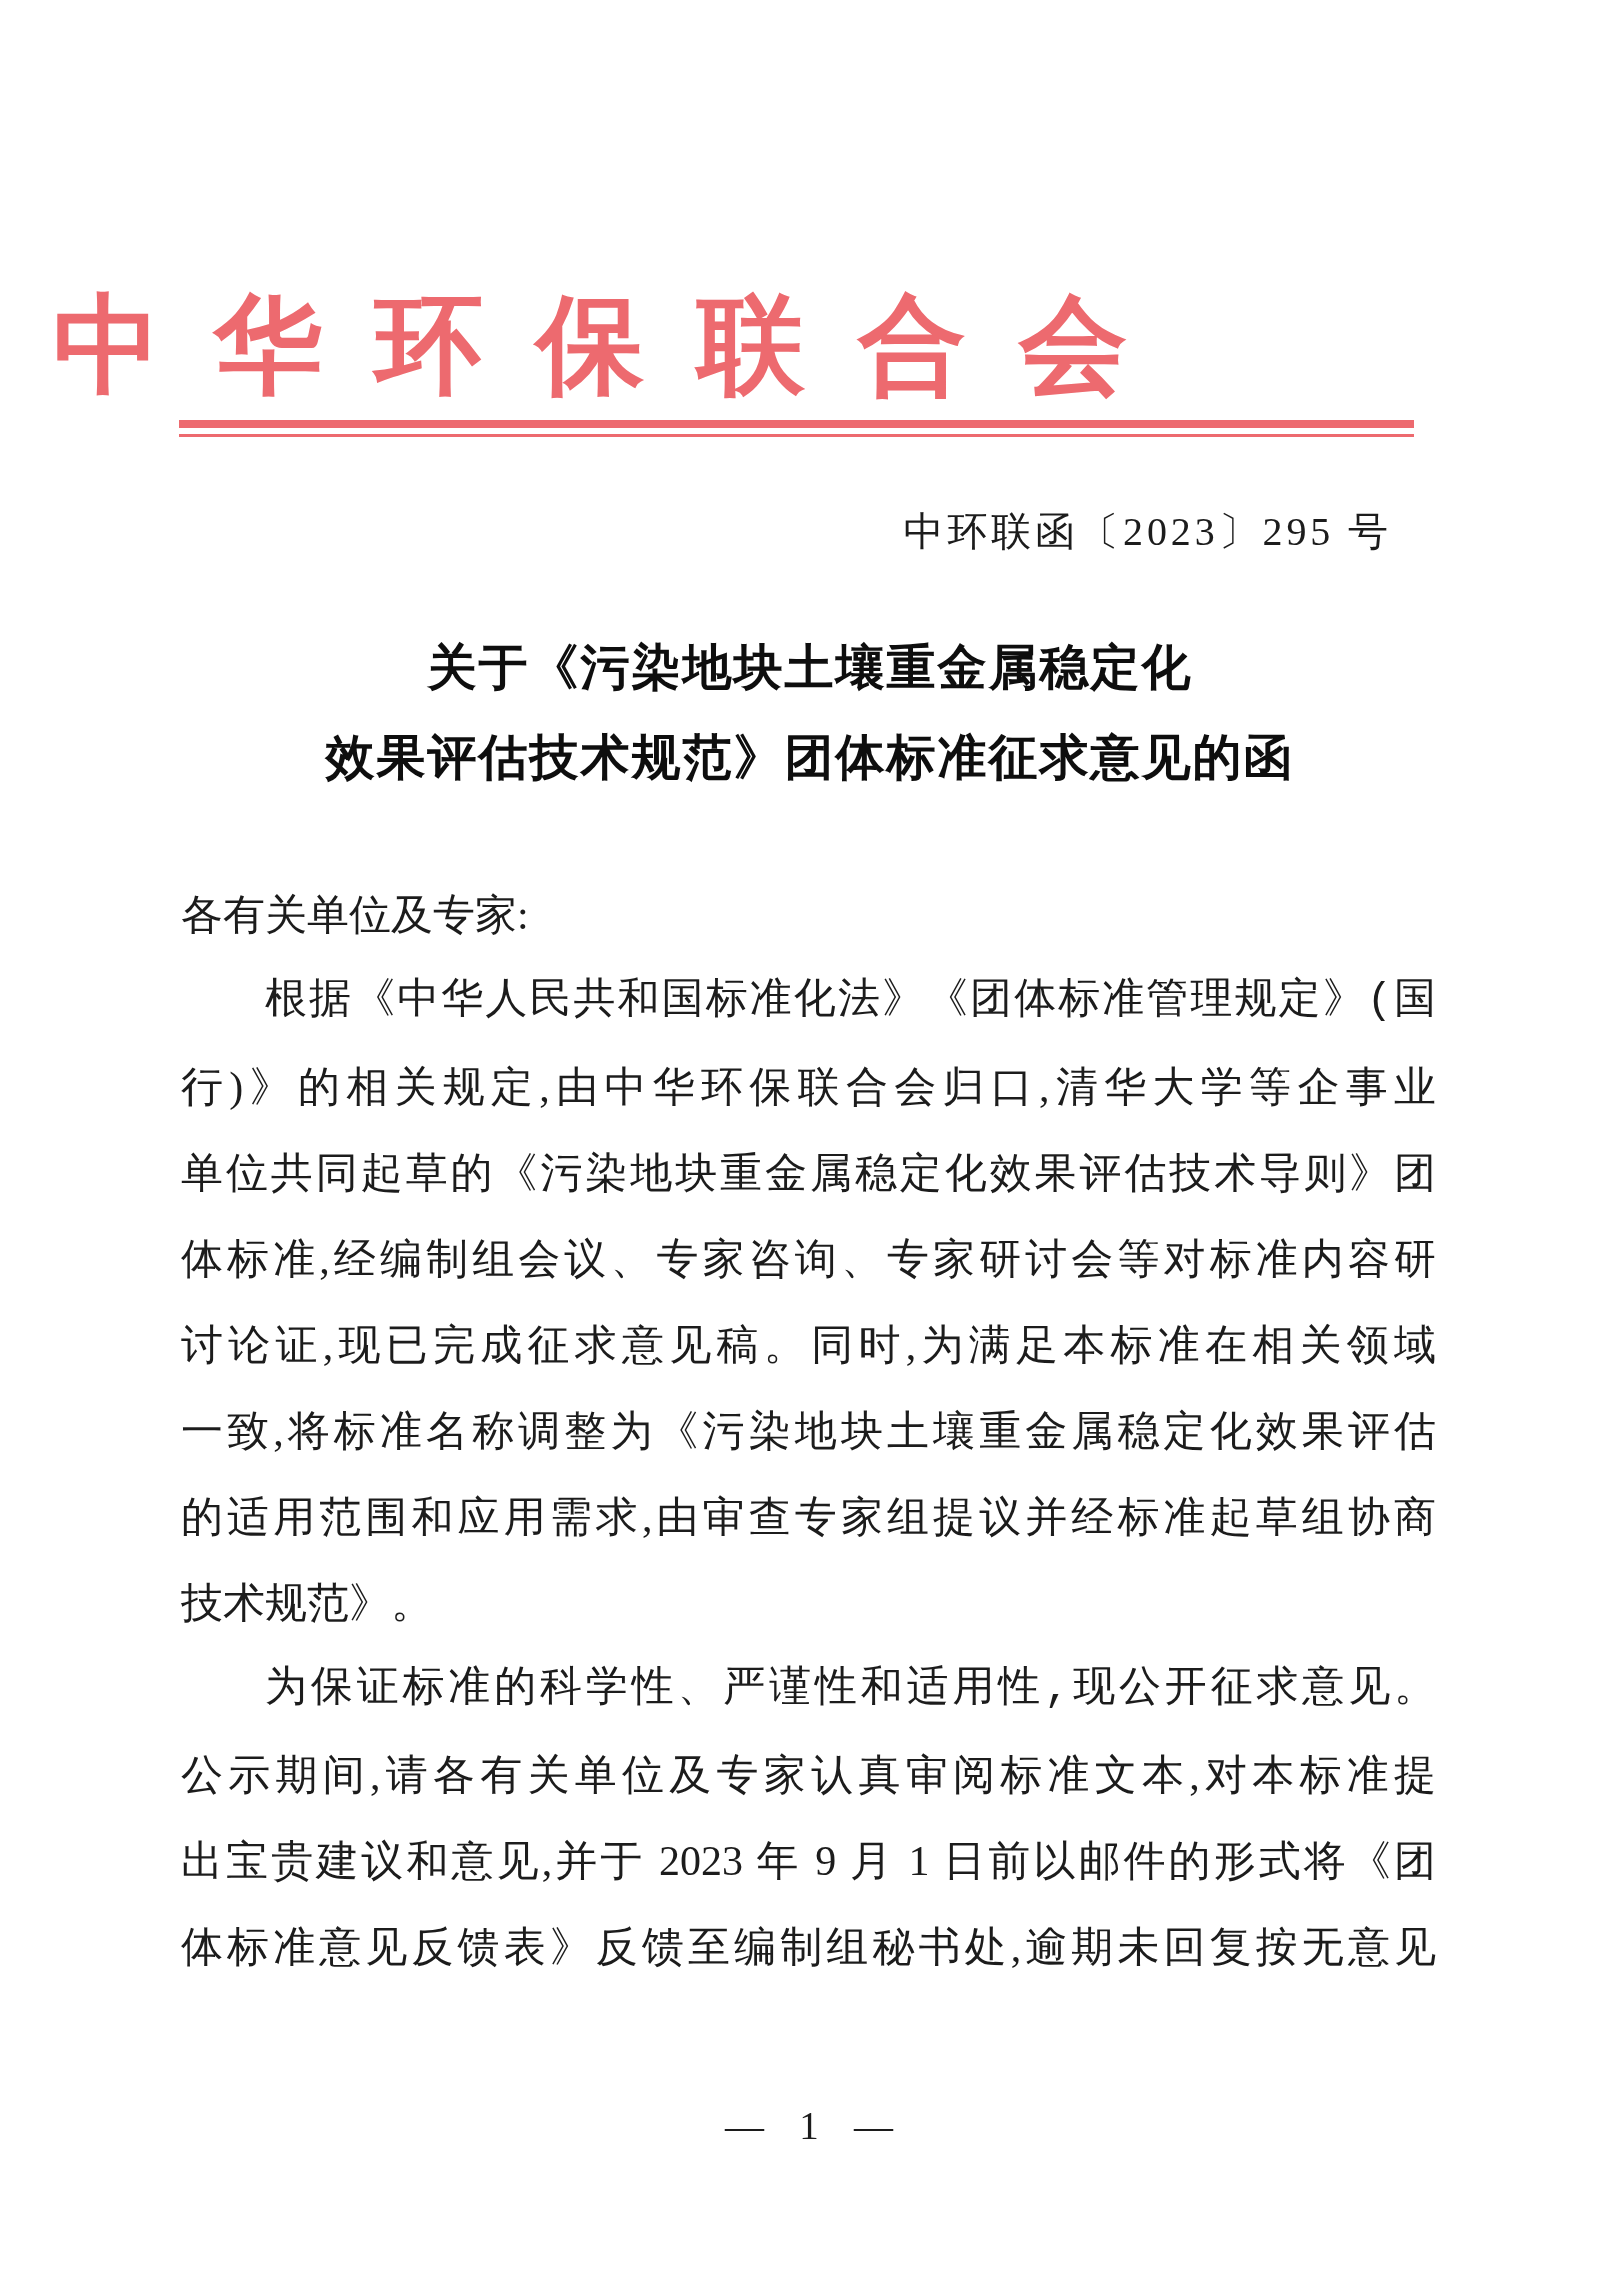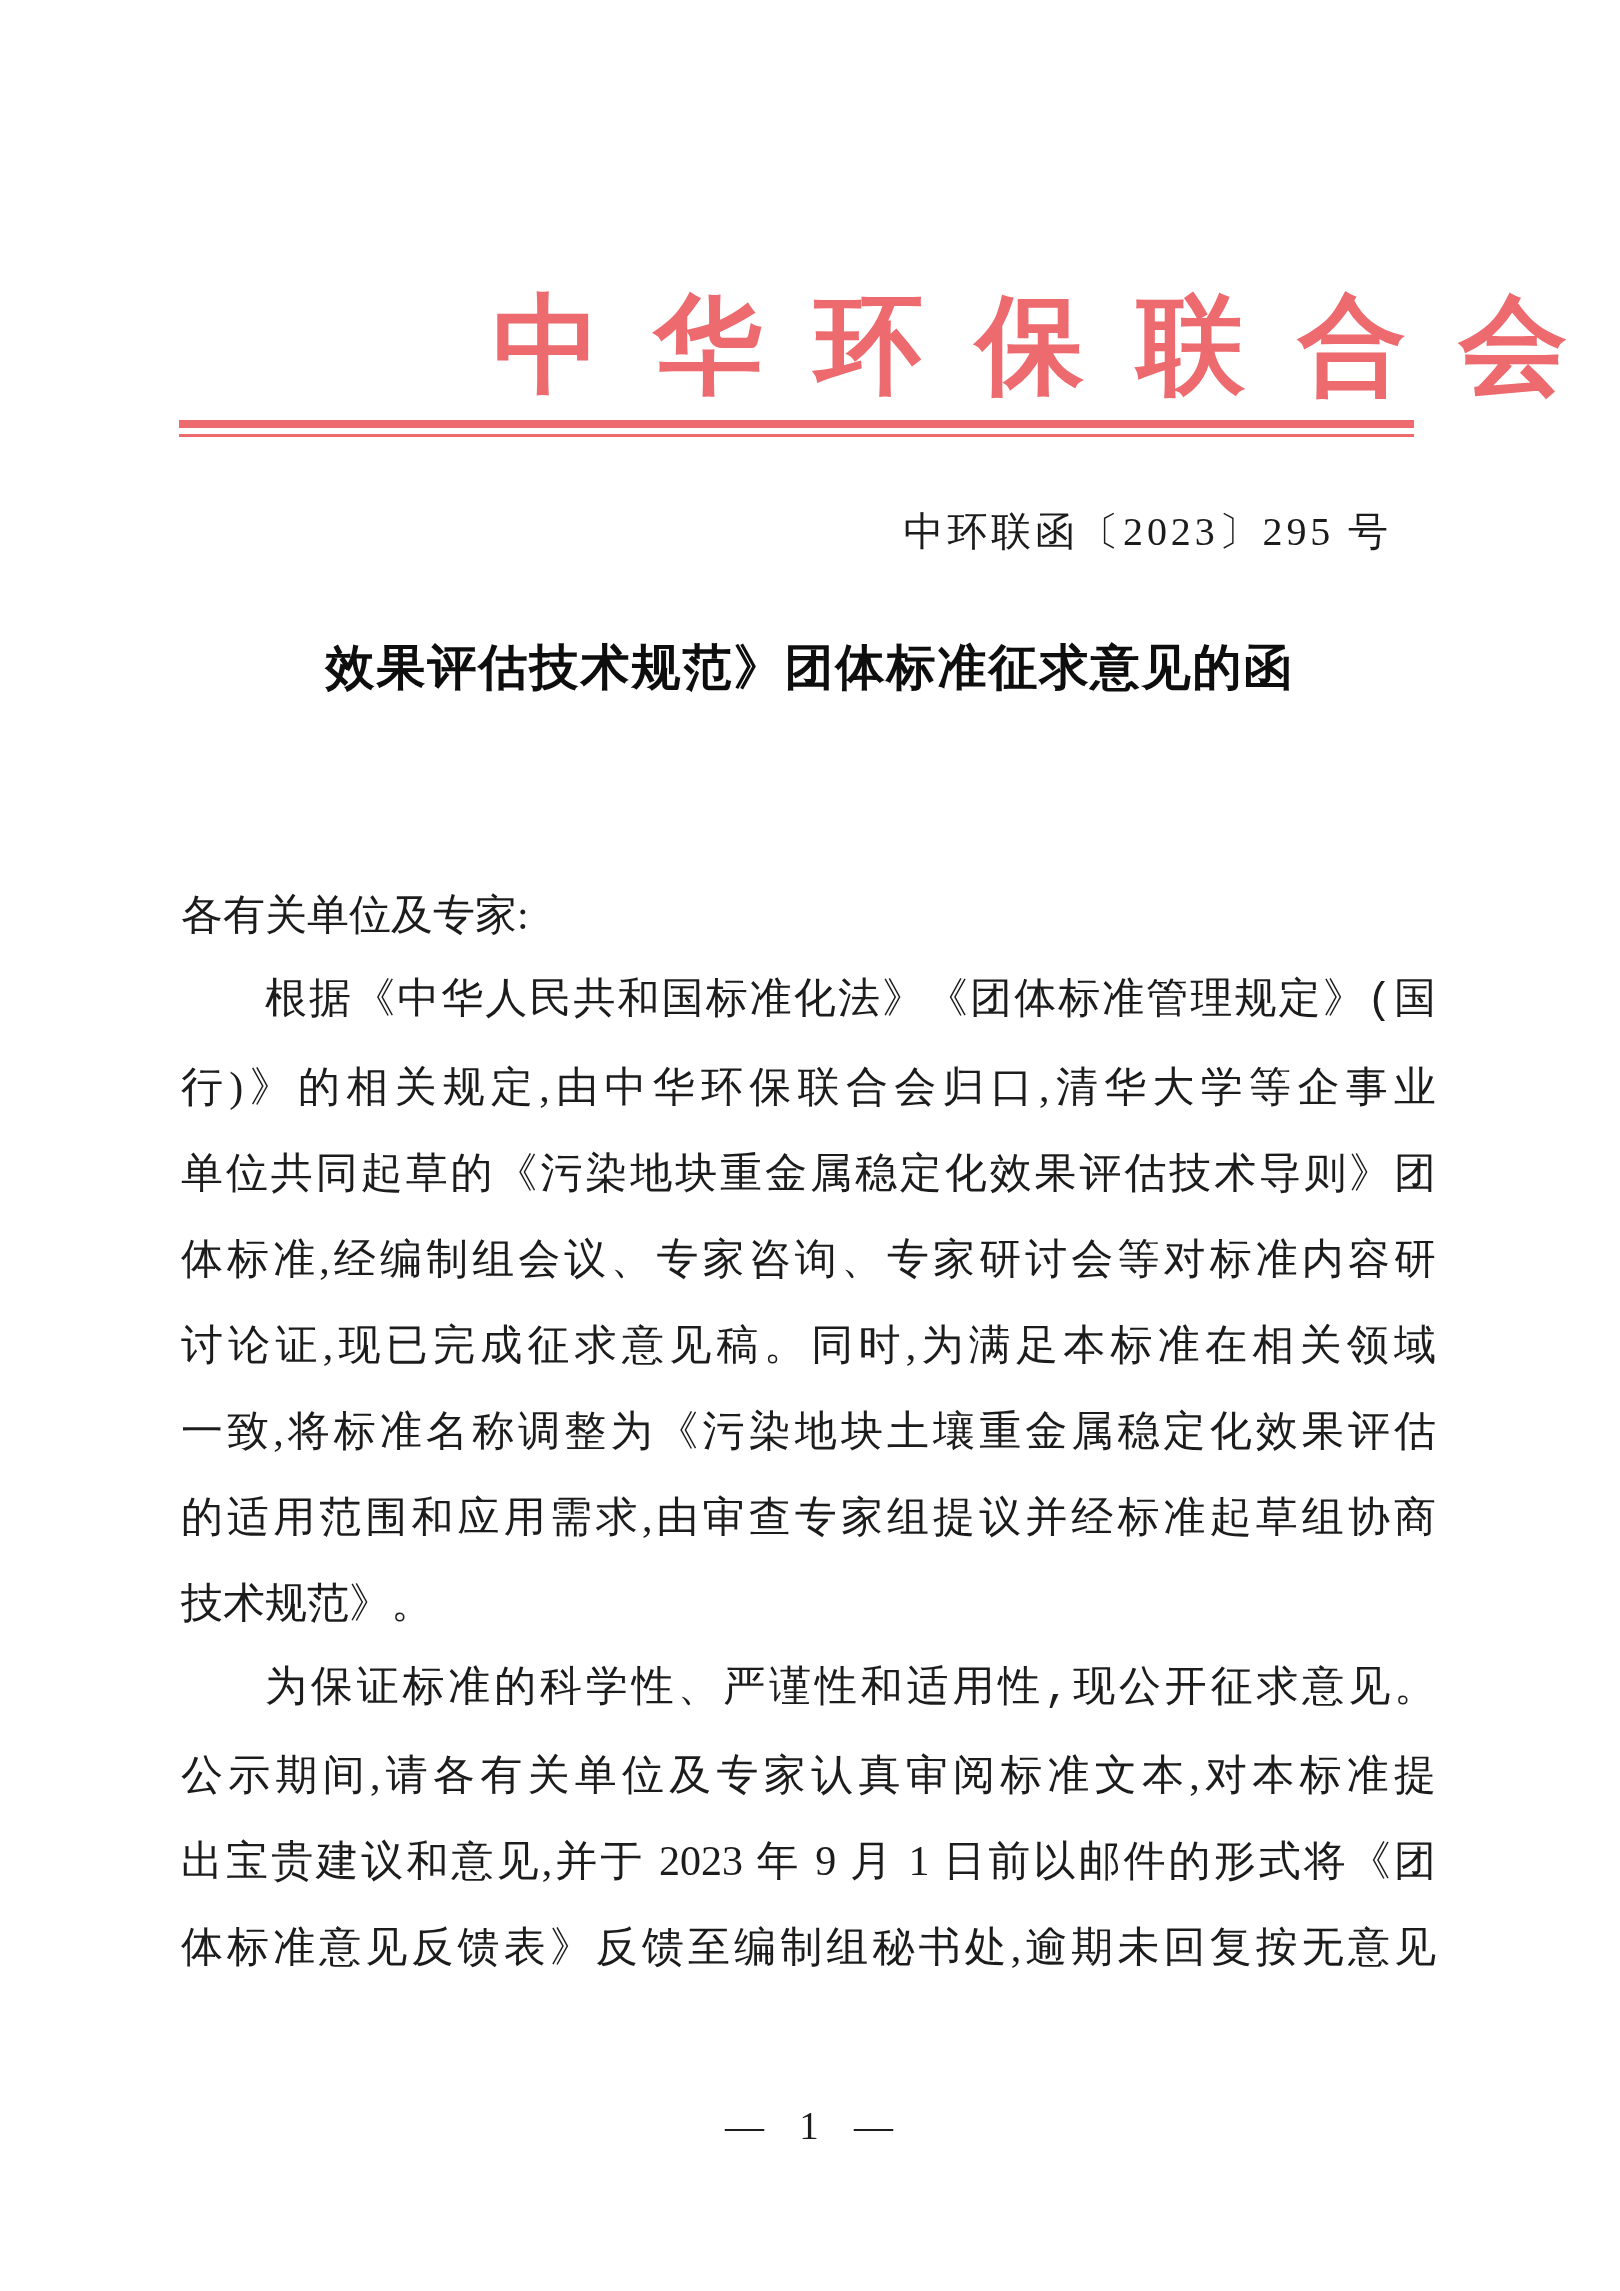--- a/index.html
+++ b/index.html
@@ -14,21 +14,21 @@
     overflow: hidden;
   }
 
   
   .org-title {
     position: absolute;
     top: 267px;
     left: 0;
     right: 0;
     padding-left: 53px;           
-    text-align: right;
+    text-align: left;
     font-size: 108px;
     line-height: 157px;
     font-weight: bold;
     letter-spacing: 53px;
     color: #ed6a6f;
     white-space: nowrap;
   }
 
   
   .rule-thick {
@@ -118,20 +118,21 @@
 <div class="page">
 
   <div class="org-title">中华环保联合会</div>
 
   <div class="rule-thick"></div>
   <div class="rule-thin"></div>
 
   <div class="doc-number">中环联函〔2023〕295 号</div>
 
   <div class="doc-title">
+    <div>关于《污染地块土壤重金属稳定化</div>
     <div>效果评估技术规范》团体标准征求意见的函</div>
   </div>
 
   <div class="body-block">
     <div class="line">各有关单位及专家:</div>
 
     <div class="line fill indent">根据《中华人民共和国标准化法》《团体标准管理规定》(国</div>
     <div class="line fill">行)》的相关规定,由中华环保联合会归口,清华大学等企事业</div>
     <div class="line fill">单位共同起草的《污染地块重金属稳定化效果评估技术导则》团</div>
     <div class="line fill">体标准,经编制组会议、专家咨询、专家研讨会等对标准内容研</div>

